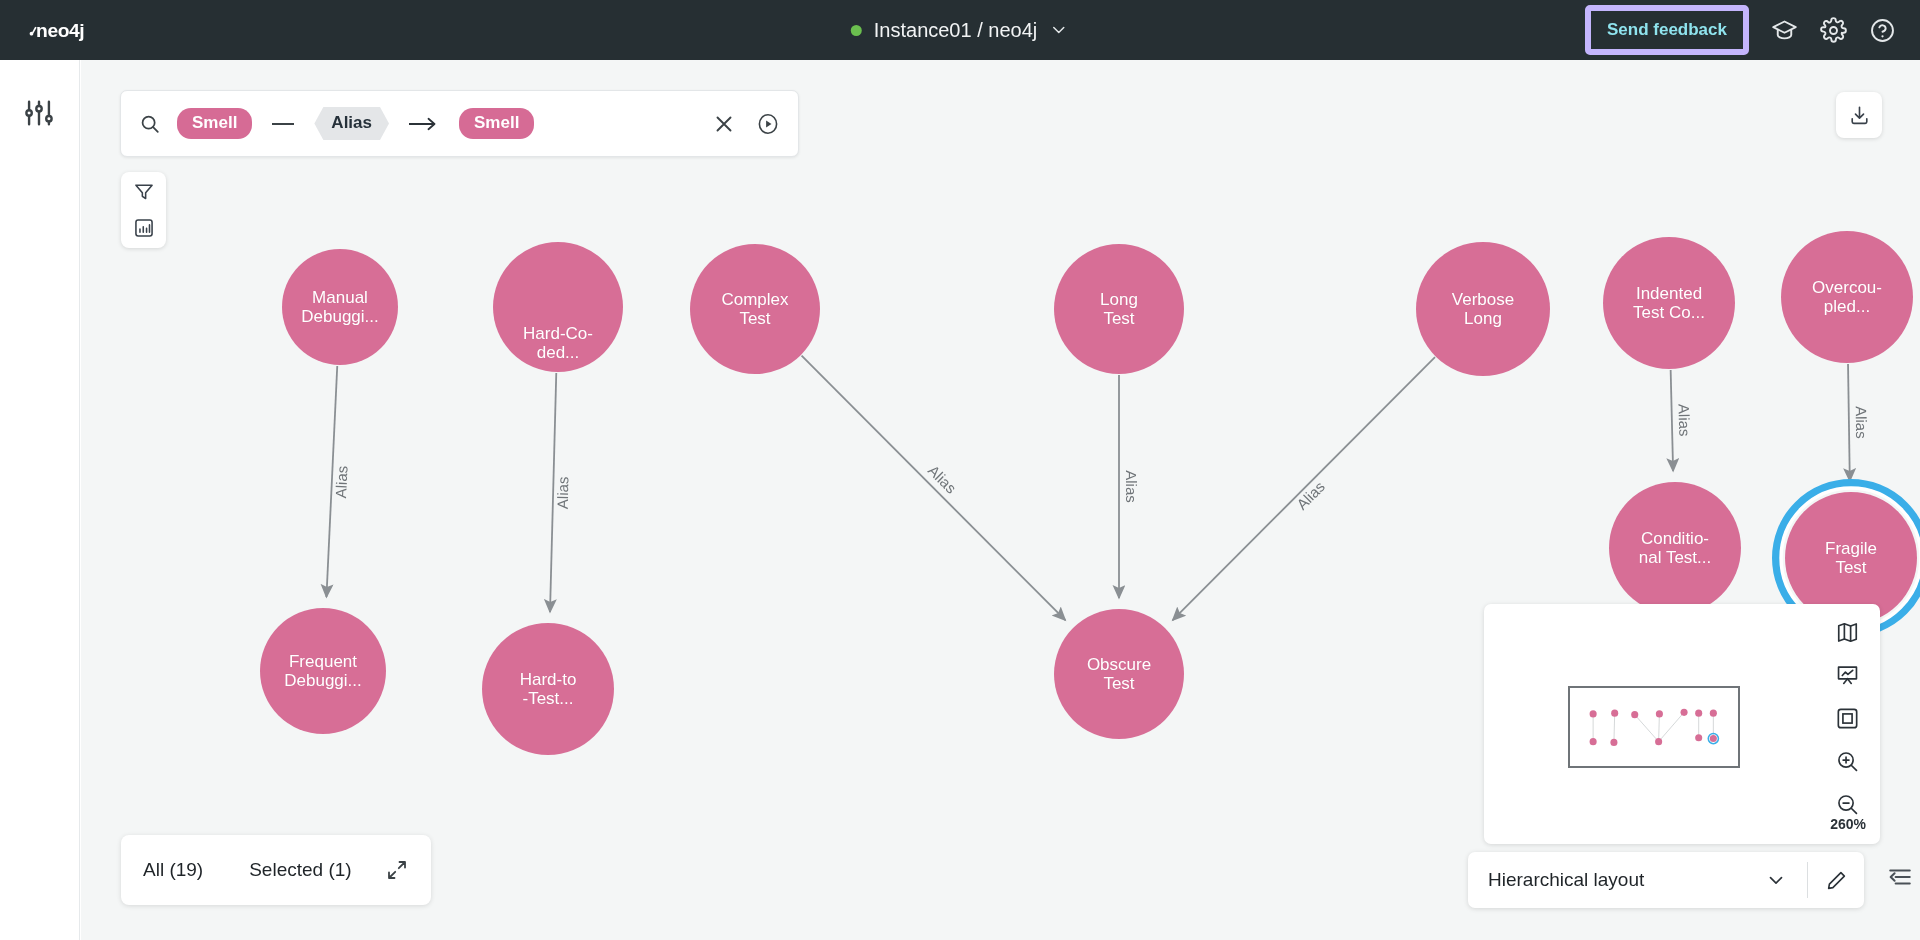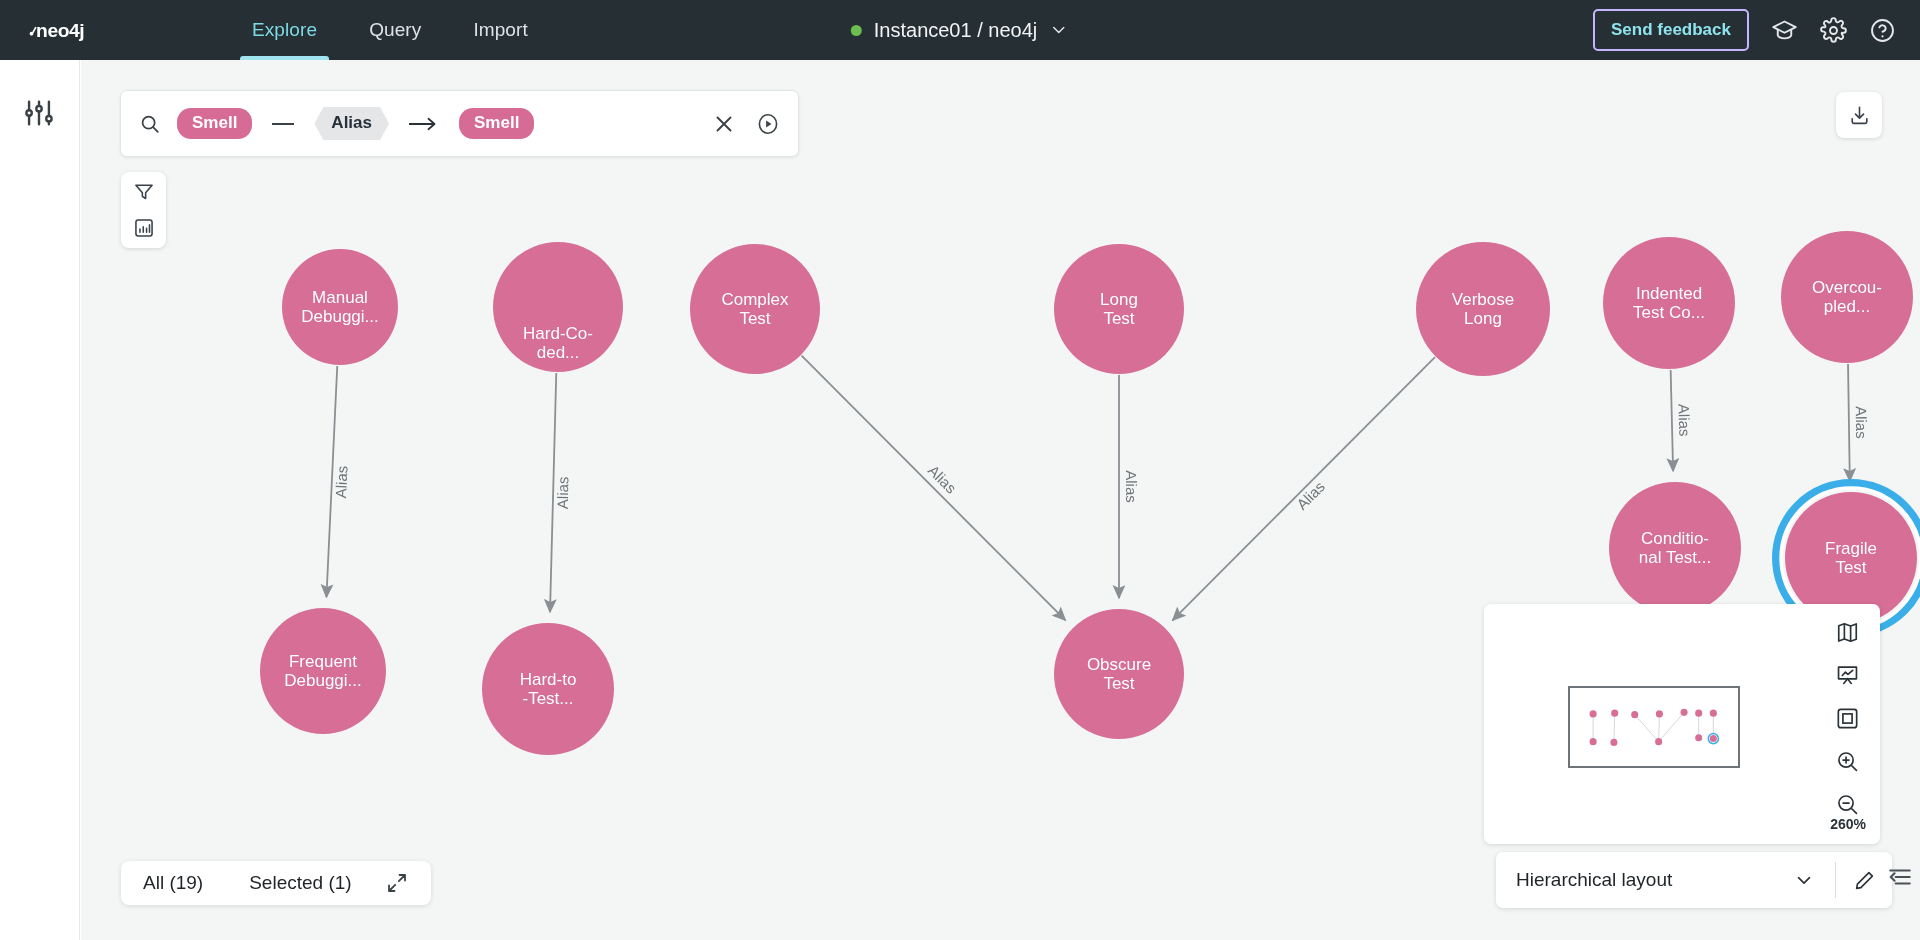--- a/index.html
+++ b/index.html
@@ -50,21 +50,21 @@
     font-size: 20px; color: #f2f4f5; cursor: pointer;
     white-space: nowrap;
   }
   .status-dot { width: 11px; height: 11px; border-radius: 50%; background: #6bbf4f; }
 
   .topright {
     position: absolute; right: 24px;
     display: flex; align-items: center; gap: 22px;
   }
   .feedback-btn {
-    border: 2px solid #c4b5fd;
+    border: 6px solid #c4b5fd;
     border-radius: 5px;
     color: #8fe3ee;
     font-size: 17px; font-weight: bold;
     padding: 9px 16px;
     background: transparent;
     cursor: pointer;
     font-family: "Liberation Sans", sans-serif;
     white-space: nowrap;
   }
   .ticon { width: 27px; height: 27px; cursor: pointer; display: block; }
@@ -168,21 +168,21 @@
     line-height: 1.12;
     text-align: center;
     pointer-events: none;
     white-space: pre;
     text-shadow: 0 0 2px rgba(0,0,0,.06);
   }
 
   
   .legendbar {
     position: absolute; bottom: 35px; left: 40px;
-    width: 310px; height: 44px;
+    width: 310px; height: 70px;
     background: #ffffff;
     border-radius: 8px;
     box-shadow: 0 1px 5px rgba(0,0,0,.12);
     display: flex; align-items: center;
     padding: 0 22px;
     gap: 0;
     z-index: 20;
   }
   .legendbar .lg {
     font-size: 19px; color: #1f2428; cursor: pointer;
@@ -217,21 +217,21 @@
     gap: 18px;
   }
   .mm-rail .mi { width: 25px; height: 25px; cursor: pointer; color: #2b3238; }
   .mm-zoom {
     position: absolute; bottom: 12px; right: 14px;
     font-size: 14px; color: #2b3238; font-weight: bold;
   }
 
   
   .layoutbar {
-    position: absolute; bottom: 32px; right: 28px;
+    position: absolute; bottom: 32px; right: 56px;
     width: 396px; height: 56px;
     background: #ffffff;
     border-radius: 7px;
     box-shadow: 0 1px 5px rgba(0,0,0,.13);
     display: flex; align-items: center;
     z-index: 20;
   }
   .layoutbar .lsel {
     flex: 1; display: flex; align-items: center;
     padding: 0 20px; height: 100%; cursor: pointer;
@@ -259,31 +259,20 @@
     <div class="logo">
       <svg viewBox="0 0 120 32" width="110" height="30" aria-hidden="true">
         <g fill="#ffffff">
           <path d="M4 20c0-1.2.9-2 2-2s2 .8 2 2-.9 2-2 2-2-.8-2-2z"></path>
           <path d="M6.5 18.6 10 12.4l1.6.9-3.5 6.2z"></path>
         </g>
         <text x="11" y="24" font-family="Liberation Sans, sans-serif" font-size="21" font-weight="600" fill="#ffffff" letter-spacing="-0.5">neo4j</text>
       </svg>
     </div>
 
-    <div class="nav">
-      <div class="nav-item active">
-        <span>Explore</span>
-      </div>
-      <div class="nav-item">
-        <span>Query</span>
-      </div>
-      <div class="nav-item">
-        <span>Import</span>
-      </div>
-    </div>
 
     <div class="instance">
       <span class="status-dot"></span>
       <span>Instance01 / neo4j</span>
       <svg width="20" height="20" viewBox="0 0 24 24" fill="none" stroke="#dfe3e5" stroke-width="1.8">
         <path d="M6 9l6 6 6-6" stroke-linecap="round" stroke-linejoin="round"></path>
       </svg>
     </div>
 
     <div class="topright">

